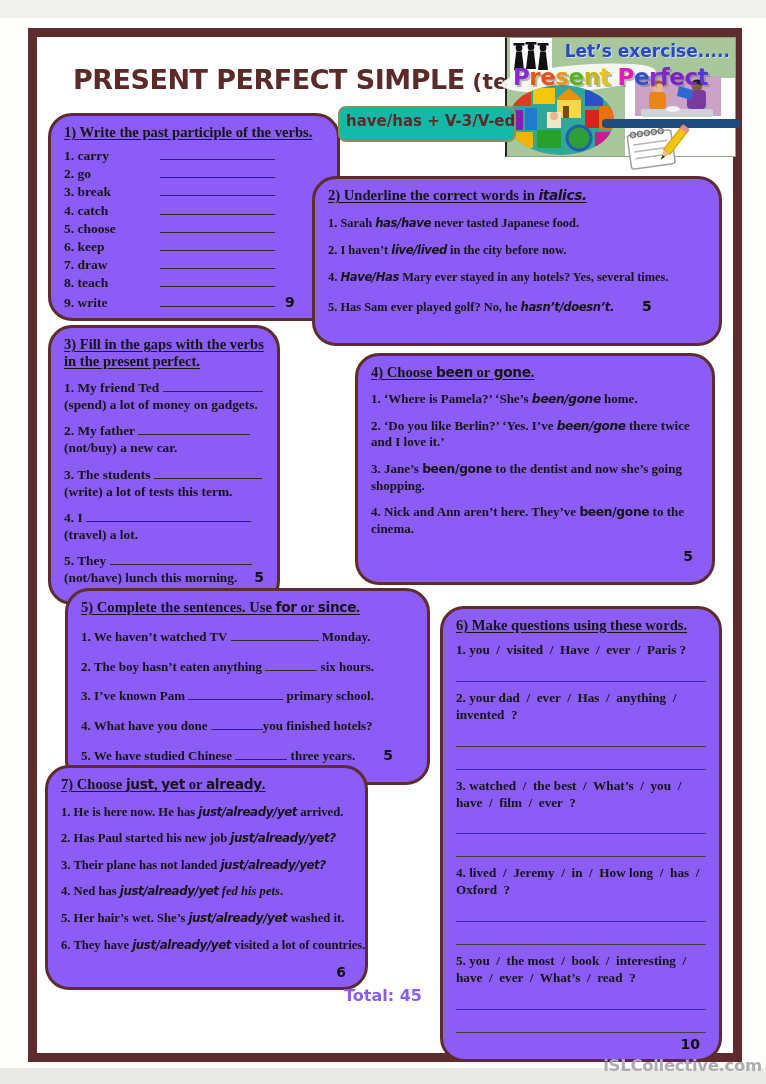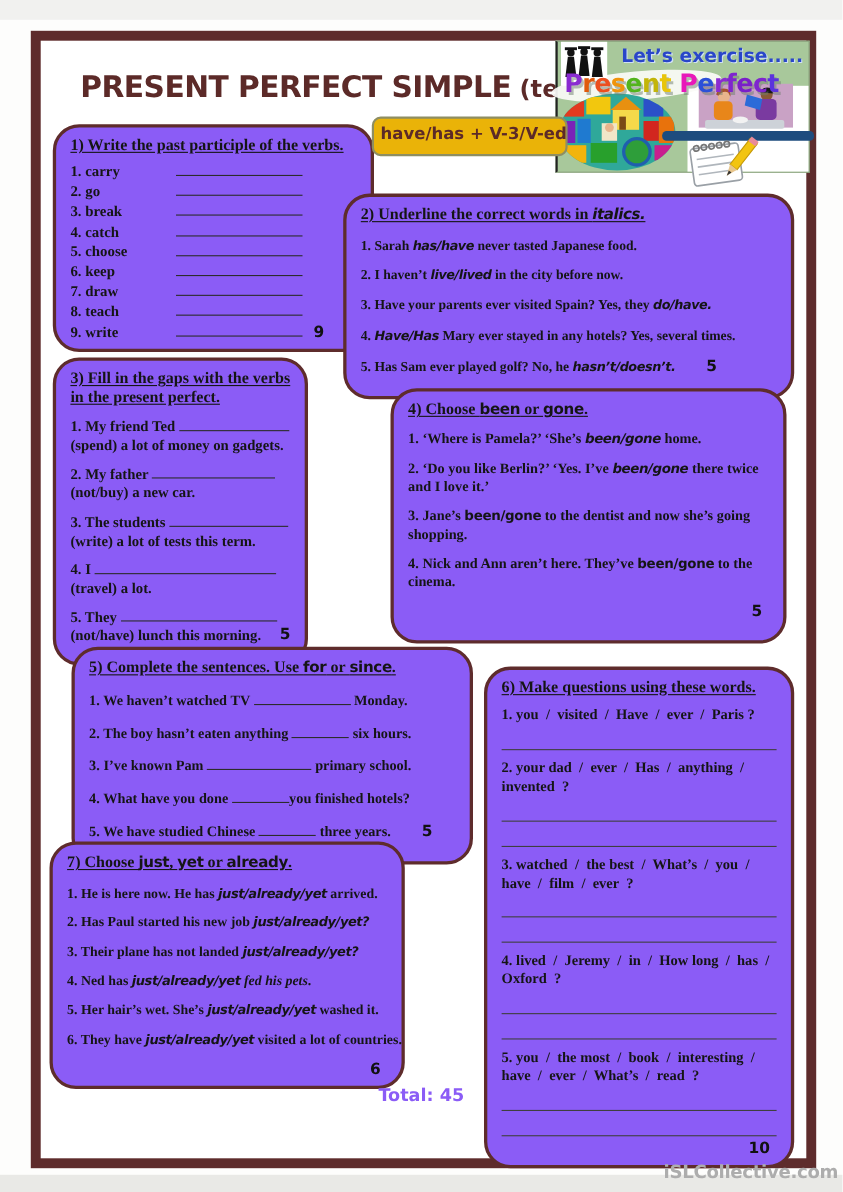--- a/index.html
+++ b/index.html
@@ -7,21 +7,21 @@
     width:766px;height:1084px;position:relative;background:#fdfdfc;
     font-family:"Liberation Serif",serif;color:#151515;overflow:hidden;
   }
   .top-strip{position:absolute;left:0;top:0;width:766px;height:18px;background:#f1f1ef;}
   .bottom-strip{position:absolute;left:0;top:1068px;width:766px;height:16px;background:#e9e9e6;}
   .page-frame{position:absolute;left:28px;top:28px;width:714px;height:1034px;
     border:9px solid #5e2c2c;box-sizing:border-box;background:#ffffff;}
   .page-title{position:absolute;left:73px;top:64px;font-family:"DejaVu Sans",sans-serif;
     font-weight:800;color:#5c2a28;font-size:27px;letter-spacing:-0.5px;white-space:nowrap;}
   .page-title .suffix{font-size:22px;letter-spacing:0;}
-  .badge{position:absolute;left:338px;top:106px;width:162px;height:24px;background:#eab308;
+  .badge{position:absolute;left:338px;top:106px;width:162px;height:24px;background:#14b8a6;
     border:2px solid #8e8e62;border-radius:8px;padding:4px 6px;text-align:center;
     font-family:"DejaVu Sans",sans-serif;font-weight:bold;font-size:15px;color:#5c2a28;
     white-space:nowrap;z-index:4;}
 
   
   .banner{position:absolute;left:505px;top:37px;width:228px;height:118px;background:#a8c89b;
     border:1px solid #8aa27e;border-left:2px solid #222;z-index:3;}
   .banner-white{position:absolute;left:118px;top:40px;right:0;bottom:0;background:#fff;}
   .swoosh{position:absolute;left:-6px;top:27px;width:155px;height:26px;background:#fbfbf7;
     border-radius:50%;transform:rotate(-5deg);opacity:.92;}
@@ -186,21 +186,20 @@
       <div class="vrow"><span class="vlab">8. teach</span><span class="blank" style="width: 115px;"></span></div>
       <div class="vrow"><span class="vlab">9. write</span><span class="blank" style="width: 115px;"></span><span class="pts" style="margin-left: 10px;">9</span></div>
     </div>
 </section>
 
 <section class="box ex2">
   <div class="bx-heading"><span class="seg-n">2) Underline the correct words in </span><span class="seg-c">italics.</span></div>
   <div class="bx-body">
       <div class="item"><span class="seg-n">1. </span><span class="seg-n">Sarah </span><span class="seg-c">has/have</span><span class="seg-n"> never tasted Japanese food.</span></div>
       <div class="item"><span class="seg-n">2. </span><span class="seg-n">I haven’t </span><span class="seg-c">live/lived</span><span class="seg-n"> in the city before now.</span></div>
-      <div class="item"><span class="seg-n">3. </span><span class="seg-n">Have your parents ever visited Spain? Yes, they </span><span class="seg-c">do/have.</span></div>
       <div class="item"><span class="seg-n">4. </span><span class="seg-c">Have/Has</span><span class="seg-n"> Mary ever stayed in any hotels? Yes, several times.</span></div>
       <div class="item"><span class="seg-n">5. </span><span class="seg-n">Has Sam ever played golf? No, he </span><span class="seg-c">hasn’t/doesn’t.</span><span class="pts" style="margin-left: 28px;">5</span></div>
     </div>
 </section>
 
 <section class="box ex3">
   <div class="bx-heading"><span class="seg-n">3) Fill in the gaps with the verbs in the present perfect.</span></div>
   <div class="bx-body">
       <div class="item"><span class="seg-n">1. </span><span class="seg-n">My friend Ted </span><span class="blank" style="width: 100px;"></span><span class="seg-n"> (spend) a lot of money on gadgets.</span></div>
       <div class="item"><span class="seg-n">2. </span><span class="seg-n">My father </span><span class="blank" style="width: 112px;"></span><span class="seg-n"> (not/buy) a new car.</span></div>

